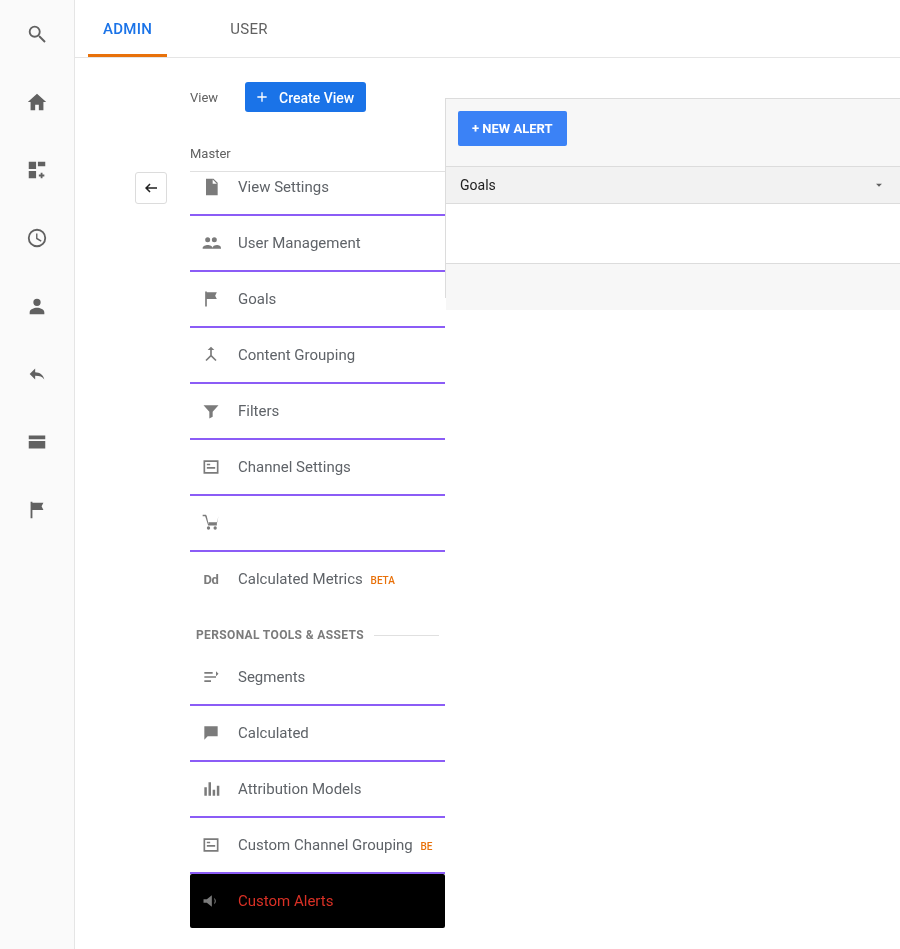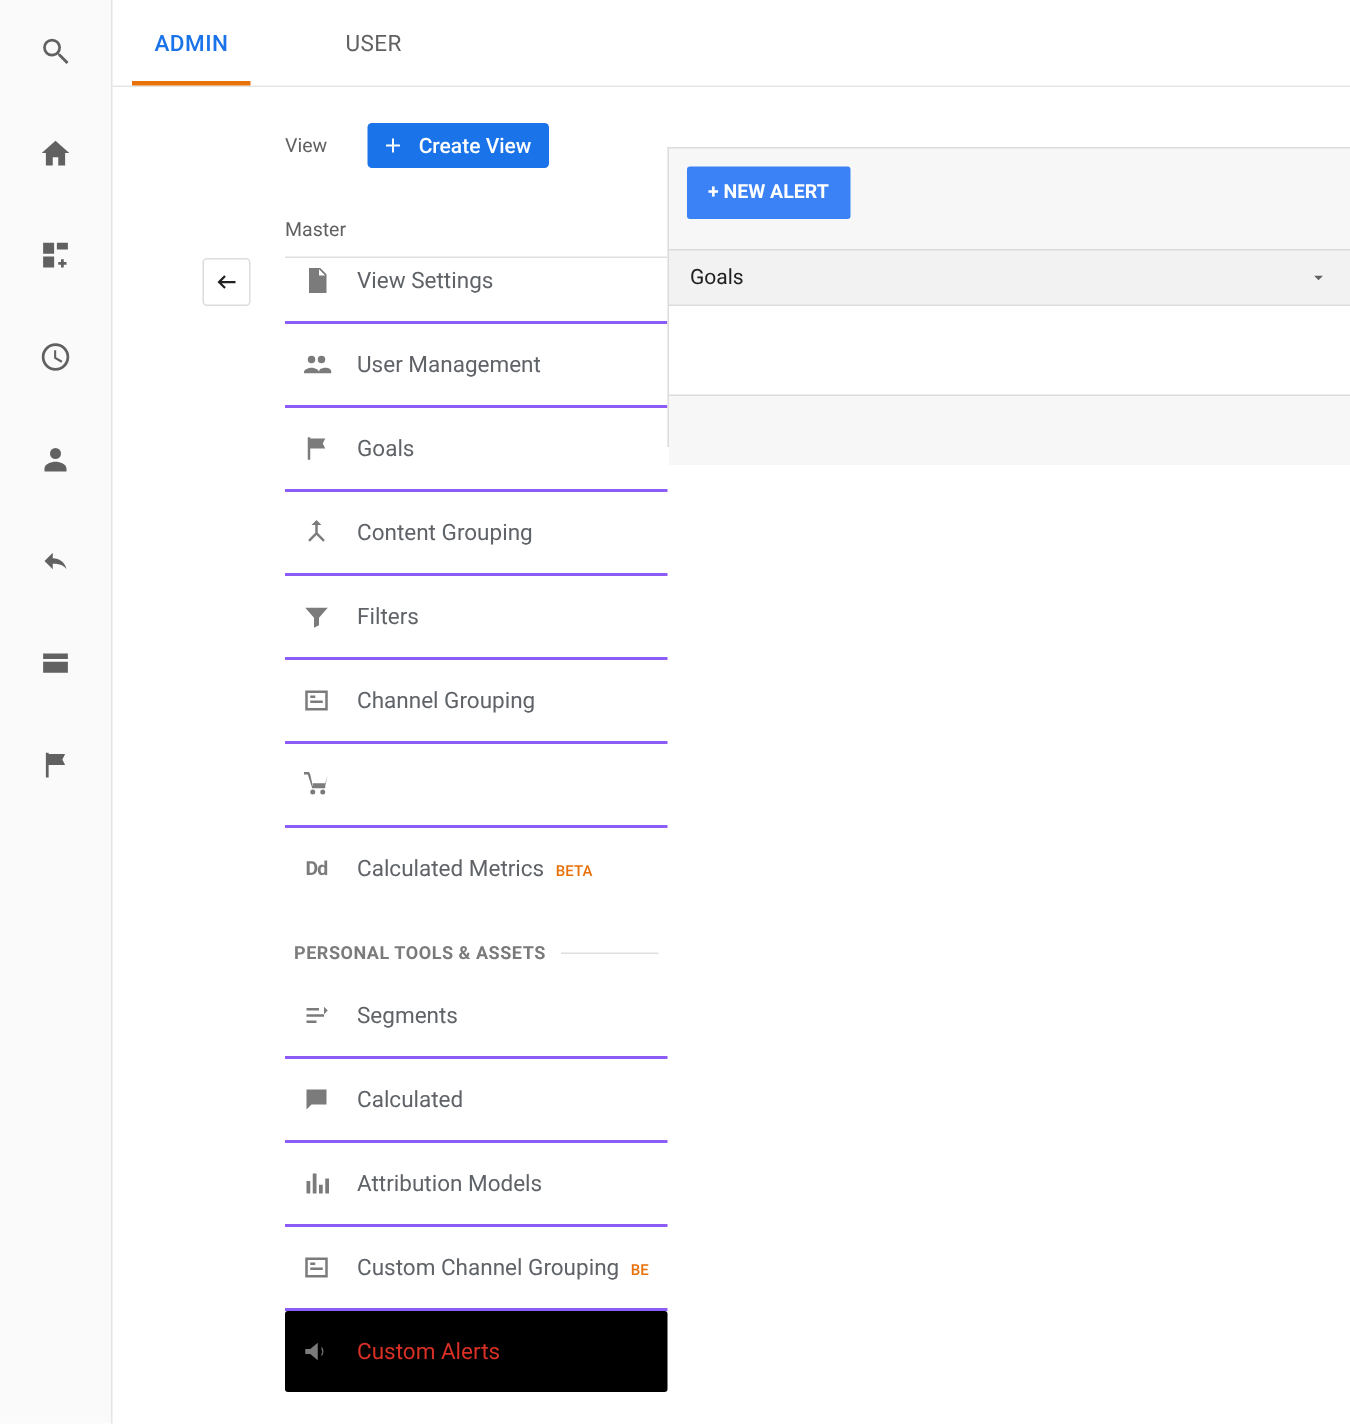--- a/index.html
+++ b/index.html
@@ -335,21 +335,21 @@
       </span>
     <span class="label">Filters</span>
   </div>
 
   <div class="item">
     <span class="mi">
         <svg viewBox="0 0 24 24">
           <path d="M3 4h18v16H3V4zm2 2v12h14V6H5zm2 2h4v2H7V8zm0 4h10v2H7v-2z"></path>
         </svg>
       </span>
-    <span class="label">Channel Grouping</span>
+    <span class="label">Channel Settings</span>
   </div>
 
   <div class="item">
     <span class="mi">
         <svg viewBox="0 0 24 24">
           <path d="M7 4h14l-2 9H9L7 4zm0 0L6 2H2v2h3l3.6 11H19v-2H9.4L9 11h10l2-7H7zM9 20a2 2 0 100-4 2 2 0 000 4zm8 0a2 2 0 100-4 2 2 0 000 4z"></path>
         </svg>
       </span>
   </div>
 

